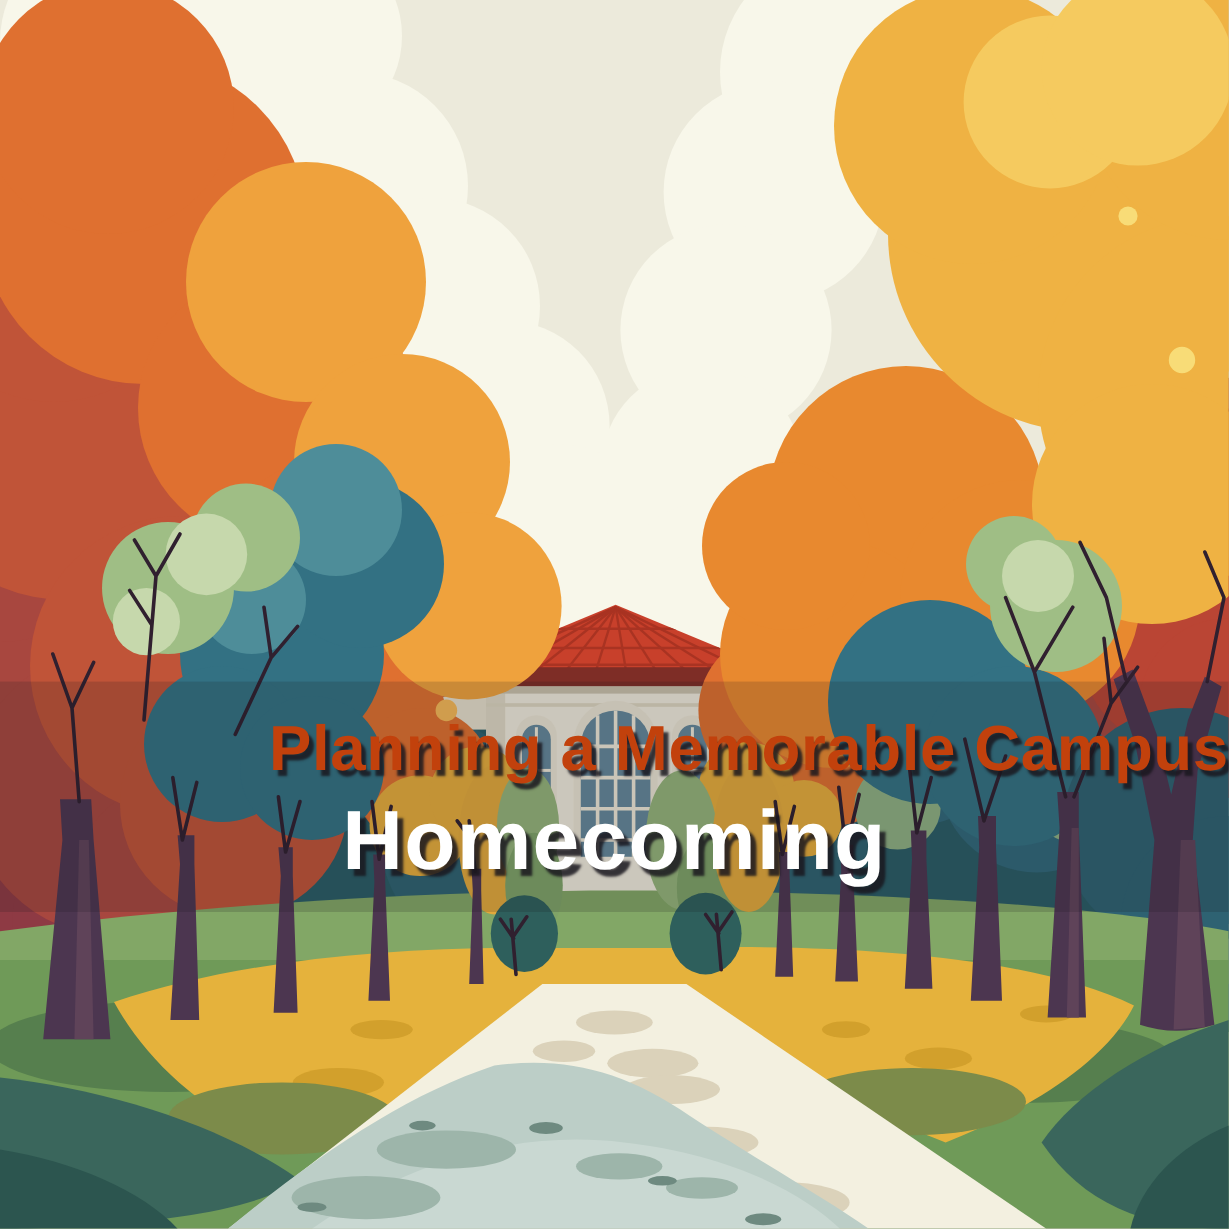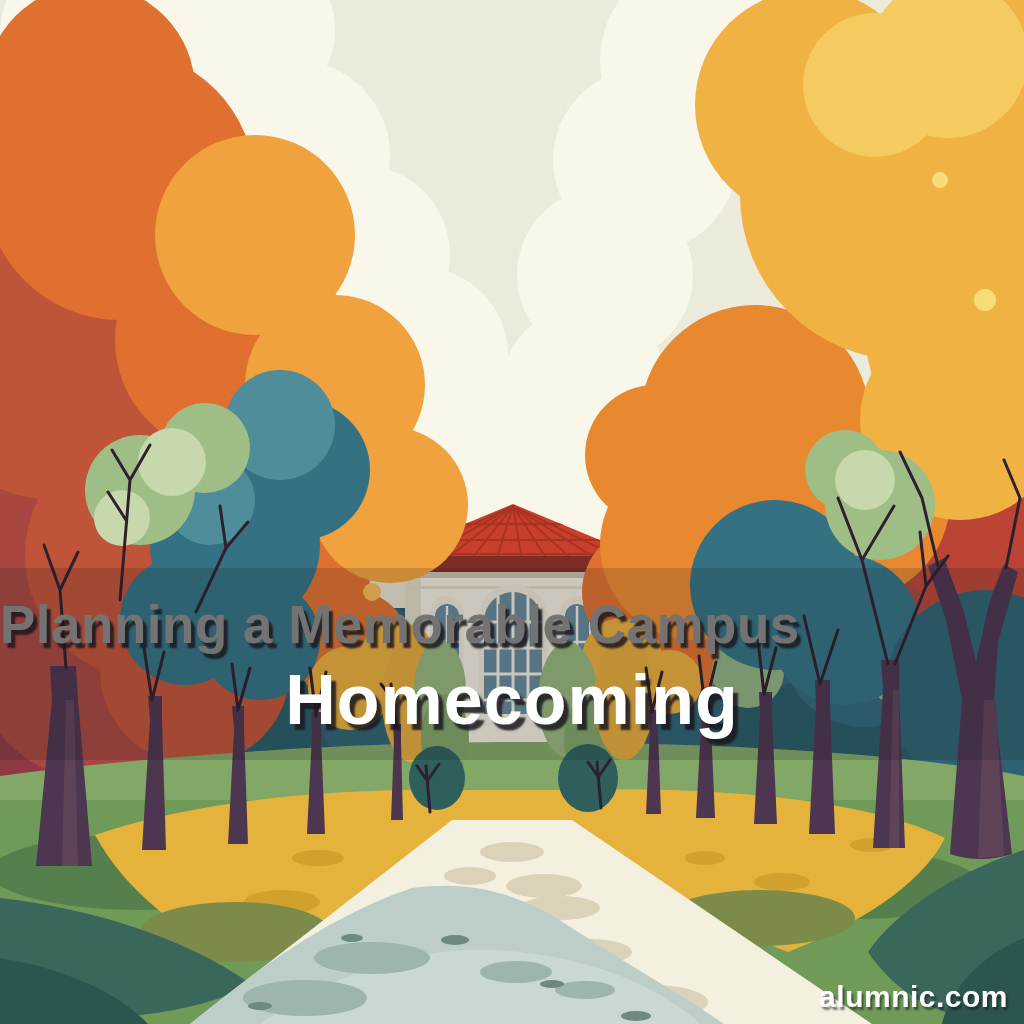--- a/index.html
+++ b/index.html
@@ -8,22 +8,22 @@
     font-family:"Liberation Sans","DejaVu Sans",sans-serif;
     background:#ECEADB;
   }
   .stage svg{position:absolute;left:0;top:0;display:block;}
   .shade-band{
     position:absolute;left:0;top:568px;width:1024px;height:192px;
     background:rgba(24,26,32,0.17);
   }
   .title-wrap{position:absolute;left:0;top:0;width:1024px;}
   .title-line1{
-    position:absolute;left:0;right:0;top:594px;text-align:left;
-    color:#737373;font-size:53px;font-weight:bold;letter-spacing:0.5px;
+    position:absolute;left:0;right:0;top:594px;text-align:right;
+    color:#c2410c;font-size:53px;font-weight:bold;letter-spacing:0.5px;
     text-shadow:4px 5px 2px rgba(26,23,31,0.85);
     white-space:nowrap;
   }
   .title-line2{
     position:absolute;left:0;right:0;top:660px;text-align:center;
     color:#FFFFFF;font-size:70px;font-weight:bold;letter-spacing:1px;
     text-shadow:5px 6px 2px rgba(26,23,31,0.85);
     white-space:nowrap;
   }
   .watermark{
@@ -409,15 +409,14 @@
     </g>
   </svg>
 
   <div class="shade-band"></div>
 
   <div class="title-wrap">
     <div class="title-line1">Planning a Memorable Campus</div>
     <div class="title-line2">Homecoming</div>
   </div>
 
-  <div class="watermark">alumnic.com</div>
 
 </div>
 
 </body></html>

